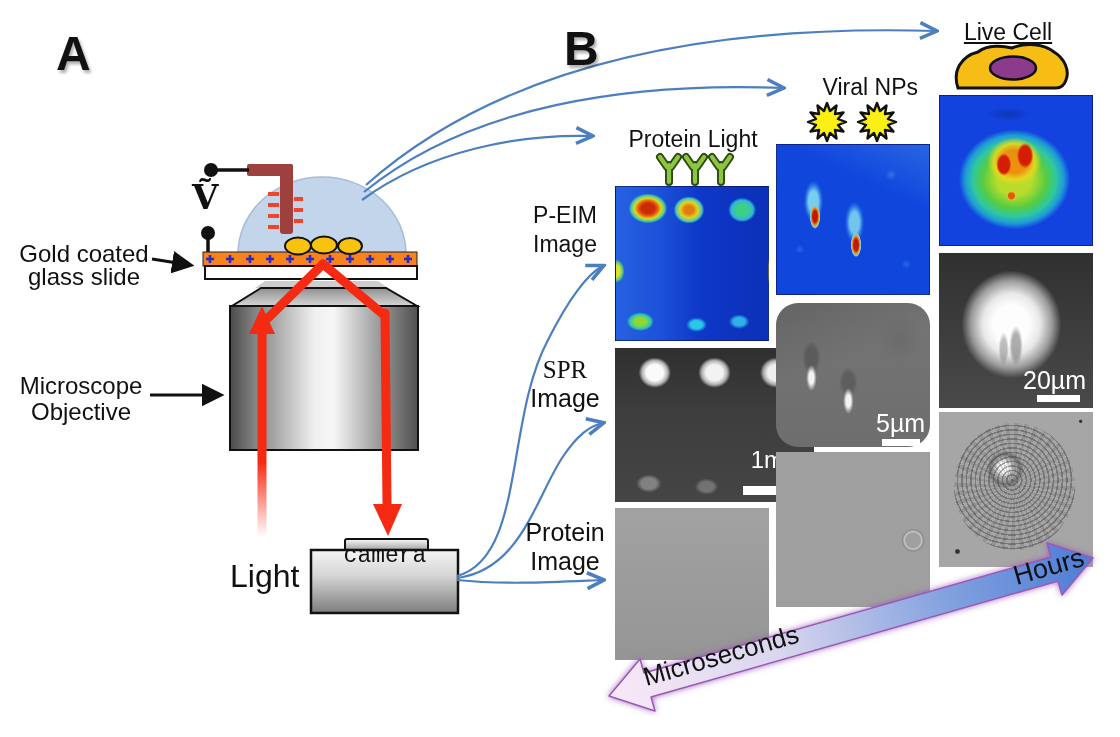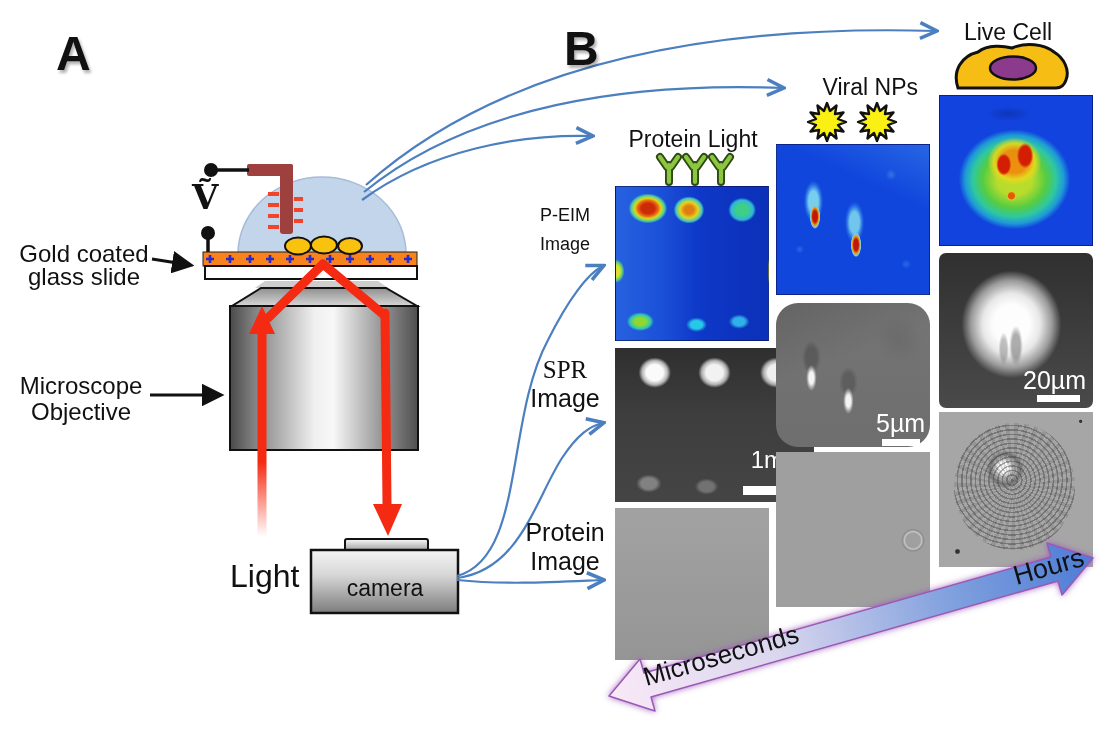--- a/index.html
+++ b/index.html
@@ -56,21 +56,21 @@
     radial-gradient(ellipse 6px 15px at 47% 68%, rgba(255,255,255,.92) 0 40%, rgba(255,255,255,.3) 70%, rgba(0,0,0,0) 88%),
     radial-gradient(ellipse 11px 20px at 23% 38%, rgba(70,70,70,.5) 0 50%, rgba(0,0,0,0) 85%),
     radial-gradient(ellipse 11px 18px at 47% 55%, rgba(70,70,70,.45) 0 50%, rgba(0,0,0,0) 85%),
     radial-gradient(circle 30px at 80% 25%, rgba(95,95,95,.4), rgba(0,0,0,0) 80%),
     linear-gradient(160deg, rgba(60,60,60,.3), rgba(0,0,0,0) 40%),
     linear-gradient(#757575,#6e6e6e); border-radius: 22px;}
   #img-lc-spr{background:
     radial-gradient(ellipse 8px 24px at 50% 60%, rgba(120,120,120,.6) 0 50%, rgba(0,0,0,0) 85%),
     radial-gradient(ellipse 6px 20px at 42% 62%, rgba(130,130,130,.5) 0 50%, rgba(0,0,0,0) 85%),
     radial-gradient(ellipse 52px 56px at 47% 46%, #fdfdfd 0 35%, #e8e8e8 55%, #9a9a9a 78%, rgba(40,40,40,0) 96%),
-    linear-gradient(#303030,#4a4a4a); border-radius: 7px;}
+    linear-gradient(#303030,#4a4a4a);}
   #img-pa-opt{background:linear-gradient(rgba(255,255,255,.05),rgba(0,0,0,.05)),#9d9d9d;}
   #img-vn-opt{background:
     radial-gradient(circle 13px at 89% 57%, rgba(180,180,180,0) 55%, rgba(235,235,235,.5) 68%, rgba(110,110,110,.4) 80%, rgba(0,0,0,0) 92%),
     #9f9f9f;}
   #img-lc-opt{background:
     radial-gradient(circle 14px at 42% 36%, rgba(252,252,252,.95) 0 40%, rgba(170,170,170,.6) 70%, rgba(0,0,0,0) 95%),
     radial-gradient(circle 20px at 43% 37%, rgba(0,0,0,0) 55%, rgba(70,70,70,.5) 75%, rgba(0,0,0,0) 95%),
     radial-gradient(circle 3px at 12% 90%, #333 0 60%, rgba(0,0,0,0) 100%),
     radial-gradient(circle 2px at 70% 96%, #333 0 60%, rgba(0,0,0,0) 100%),
     radial-gradient(circle 2px at 92% 6%, #333 0 60%, rgba(0,0,0,0) 100%),
@@ -262,27 +262,27 @@
     <span style="display:block;">Gold coated</span>
     <span style="display:block;">glass slide</span>
   </div>
 
   <div class="lbl center" style="left:6px;top:373px;width:150px;font-size:24px;line-height:26px;">
     <span style="display:block;">Microscope</span>
     <span style="display:block;">Objective</span>
   </div>
 
   <div class="lbl" style="left:230px;top:558px;font-size:32px;text-align:center;">Light</div>
-  <div class="lbl center" style="left:331px;top:575px;width:108px;font-size:23px;">camera</div>
+  <div class="lbl center" style="left:331px;top:543px;width:108px;font-size:23px;font-family:Liberation Mono, monospace;">camera</div>
 
   <div class="lbl center" style="left:617px;top:126px;width:152px;font-size:23px;">Protein Light</div>
   <div class="lbl center" style="left:788px;top:74px;width:130px;font-size:23px;text-align:right;">Viral NPs</div>
-  <div class="lbl center" style="left:943px;top:19px;width:130px;font-size:23px;">Live Cell</div>
-
-  <div class="lbl center" style="left:510px;top:201px;width:110px;font-size:18px;line-height:29px;">
+  <div class="lbl center" style="left:943px;top:19px;width:130px;font-size:23px;text-decoration:underline;">Live Cell</div>
+
+  <div class="lbl center" style="left:510px;top:201px;width:110px;font-size:23px;line-height:29px;">
     <span style="display:block;">P-EIM</span>
     <span style="display:block;">Image</span>
   </div>
   <div class="lbl center" style="left:510px;top:355px;width:110px;font-size:25px;line-height:29px;">
     <span style="display:block;font-family:Liberation Serif, serif;">SPR</span>
     <span style="display:block;">Image</span>
   </div>
   <div class="lbl center" style="left:510px;top:518px;width:110px;font-size:25px;line-height:29px;">
     <span style="display:block;">Protein</span>
     <span style="display:block;">Image</span>

